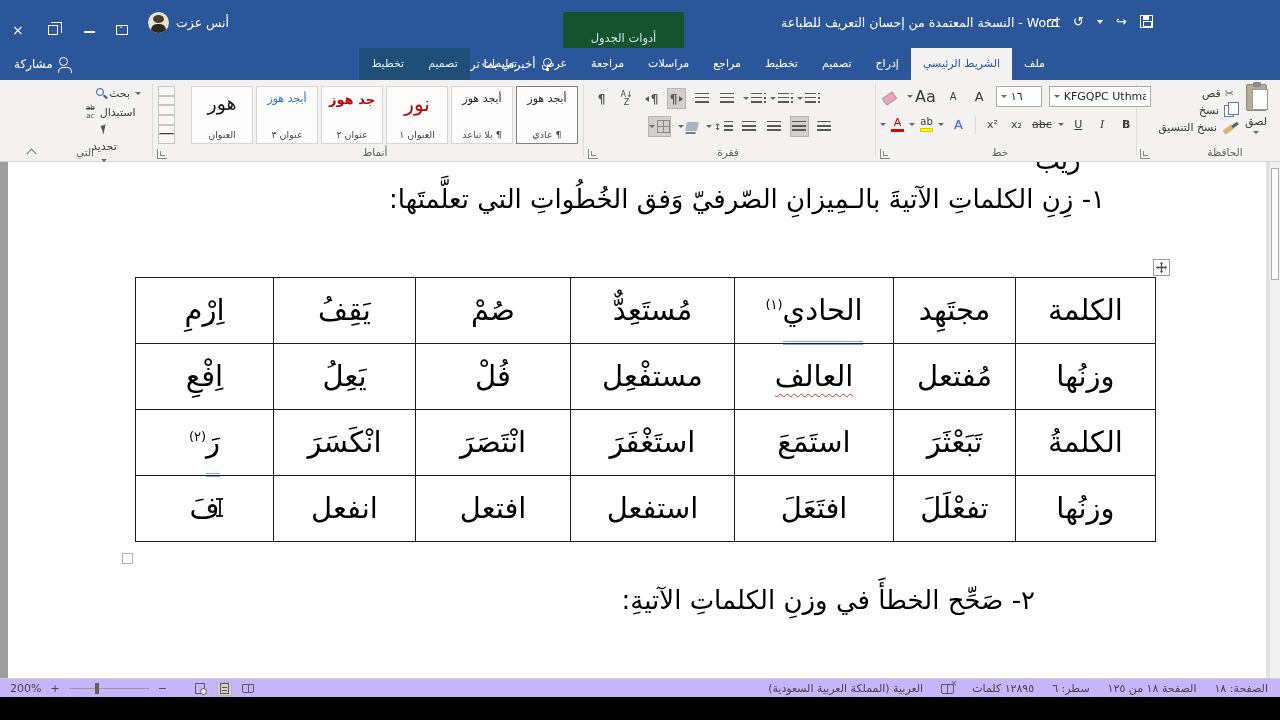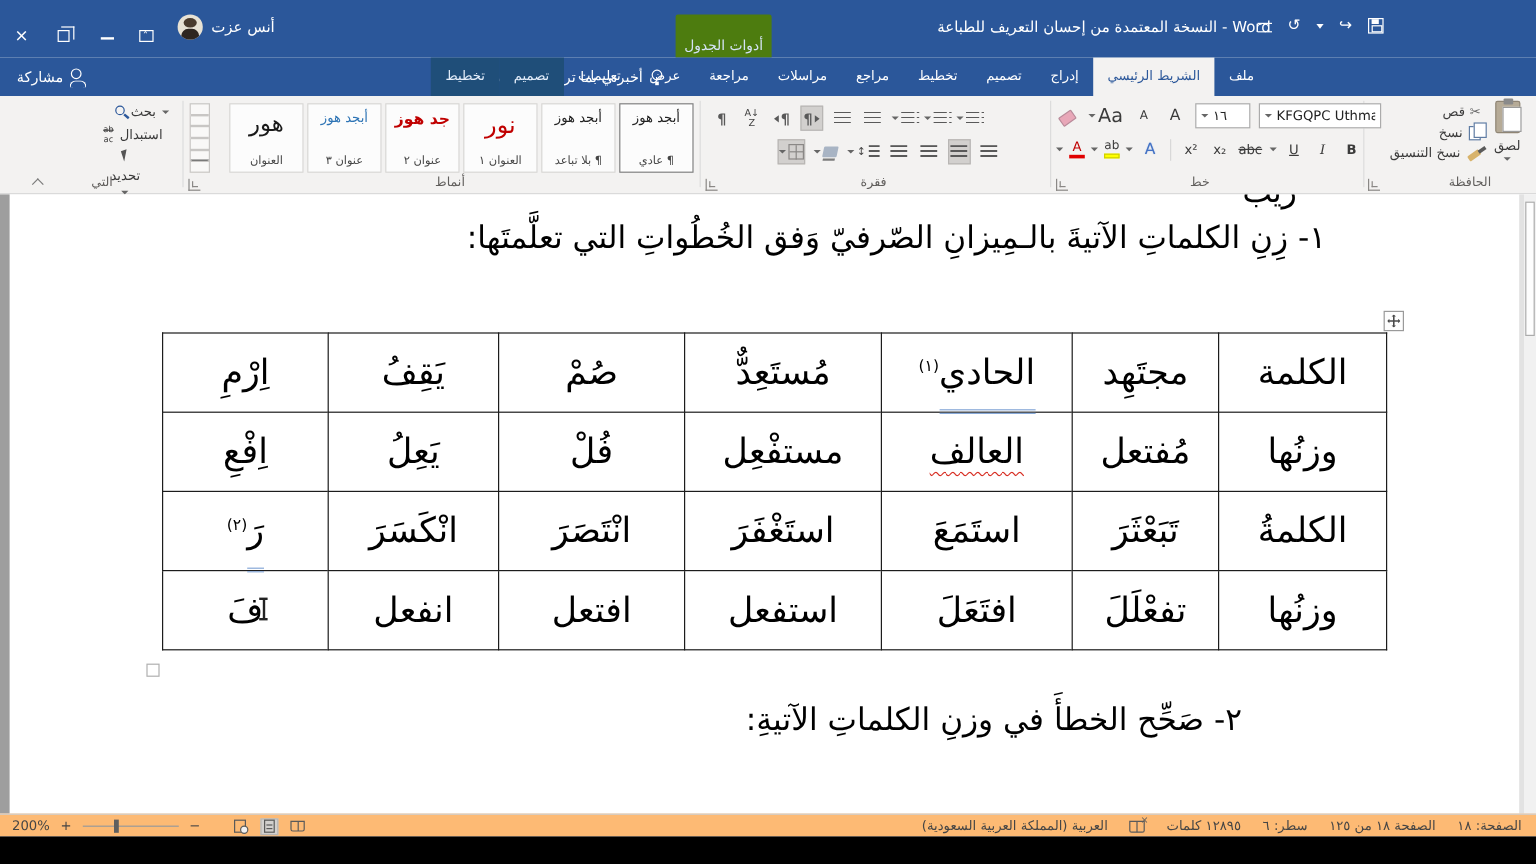--- a/index.html
+++ b/index.html
@@ -12,21 +12,21 @@
   .icon-restore { width:10px; height:10px; border:1.2px solid #fff; position:relative; margin-top:3px; }
   .icon-restore::before { content:""; position:absolute; left:2px; top:-4px; width:10px; height:10px; border-top:1.2px solid #fff; border-right:1.2px solid #fff; }
   .icon-min { width:11px; height:1.5px; background:#fff; margin-top:9px; }
   .icon-ribopt { width:12px; height:10px; border:1.2px solid #fff; margin-top:3px; position:relative; }
   .icon-ribopt::after { content:"ˆ"; position:absolute; left:2px; top:-3px; color:#fff; font-size:9px; }
   .avatar { position:absolute; left:148px; top:12px; width:21px; height:21px; border-radius:50%; background:#e8e2d4; overflow:hidden; }
   .avatar::before { content:""; position:absolute; left:5px; top:3px; width:11px; height:8px; border-radius:50%; background:#4a3b2d; }
   .avatar::after { content:""; position:absolute; left:3px; top:12px; width:15px; height:10px; border-radius:6px 6px 0 0; background:#2e2620; }
   .username { position:absolute; left:176px; top:15px; color:#fff; font-size:12.5px; }
   .doc-title { position:absolute; left:770px; top:15px; width:300px; text-align:center; color:#fff; font-size:12.5px; white-space:nowrap; }
-  .ctx-header { position:absolute; left:563px; top:12px; width:80px; height:36px; background:#4d7c0f; border-radius:2px 2px 0 0; display:flex; align-items:flex-end; justify-content:center; padding-bottom:3px; color:#d5e3f5; font-size:11.5px; }
+  .ctx-header { position:absolute; left:563px; top:12px; width:121px; height:36px; background:#14532d; border-radius:2px 2px 0 0; display:flex; align-items:flex-end; justify-content:center; padding-bottom:3px; color:#d5e3f5; font-size:11.5px; }
   .qat { position:absolute; left:1048px; top:14px; display:flex; gap:13px; align-items:center; color:#fff; }
   .qat span { font-size:13px; }
   .icon-floppy { width:13px; height:13px; border:1.3px solid #fff; position:relative; }
   .icon-floppy::before { content:""; position:absolute; left:2px; top:0; width:6px; height:4px; background:#fff; }
   .icon-floppy::after { content:""; position:absolute; left:2px; bottom:0; width:7px; height:4px; border:1px solid #fff; }
   .qat-caret { border-top:4px solid #fff; border-left:3.5px solid transparent; border-right:3.5px solid transparent; width:0; height:0; }
   .qat-more { width:12px; height:8px; border-top:1.5px solid #fff; border-bottom:1.5px solid #fff; margin-top:2px; }
 
   
   .tabrow { position:absolute; left:0; top:48px; width:1280px; height:32px; background:#2b579a; }
@@ -108,21 +108,21 @@
   .cornersq { position:absolute; left:122px; top:391px; width:11px; height:11px; background:#fff; border:1.3px solid #b0b0b0; }
   .ibeam { position:absolute; left:58%; top:22px; width:9px; height:19px; }
   .ibeam::before, .ibeam::after { content:""; position:absolute; left:1px; width:7px; height:1.6px; background:#222; }
   .ibeam::before { top:0; } .ibeam::after { bottom:0; }
   .ibeam i { position:absolute; left:4px; top:1px; width:1.6px; height:17px; background:#222; }
   .vscroll-line { position:absolute; left:1266px; top:0; width:4px; height:516px; background:#e2e2e2; }
   .vscroll { position:absolute; left:1270px; top:0; width:10px; height:516px; background:#f1f1f1; }
   .vthumb { position:absolute; left:1px; top:6px; width:8px; height:112px; background:#fdfdfd; border:1px solid #ababab; }
 
   
-  .statusbar { position:absolute; left:0; top:678px; width:1280px; height:19px; background:#fdba74; border-top:1px solid #cfcfcf; font-size:11px; color:#454545; }
+  .statusbar { position:absolute; left:0; top:678px; width:1280px; height:19px; background:#c4b5fd; border-top:1px solid #cfcfcf; font-size:11px; color:#454545; }
   .st-left { position:absolute; left:10px; top:0; height:19px; display:flex; align-items:center; gap:9px; }
   .sl-track { position:relative; width:80px; height:1.4px; background:#9a9a9a; }
   .sl-thumb { position:absolute; left:26px; top:-4.5px; width:4.5px; height:11px; background:#5f5f5f; }
   .viewico { width:15px; height:14px; border:1px solid transparent; display:flex; align-items:center; justify-content:center; }
   .viewico.sel { background:#d2d0ce; border-color:#b8b6b4; }
   .vi-page { width:9px; height:11px; border:1.1px solid #5a5a5a; background:linear-gradient(#5a5a5a,#5a5a5a) 50% 3px/5px 1px no-repeat,linear-gradient(#5a5a5a,#5a5a5a) 50% 6px/5px 1px no-repeat; }
   .vi-book { width:12px; height:9px; border:1.1px solid #5a5a5a; border-radius:0 0 2px 2px; background:linear-gradient(#5a5a5a,#5a5a5a) center/1px 9px no-repeat; }
   .vi-clock { width:10px; height:11px; border:1.1px solid #5a5a5a; position:relative; }
   .vi-clock::after { content:""; position:absolute; right:-3px; bottom:-2px; width:5px; height:5px; border:1px solid #5a5a5a; border-radius:50%; background:#f1f1f1; }
   .st-right { position:absolute; right:12px; top:0; height:19px; display:flex; direction:rtl; align-items:center; gap:18px; white-space:nowrap; }

